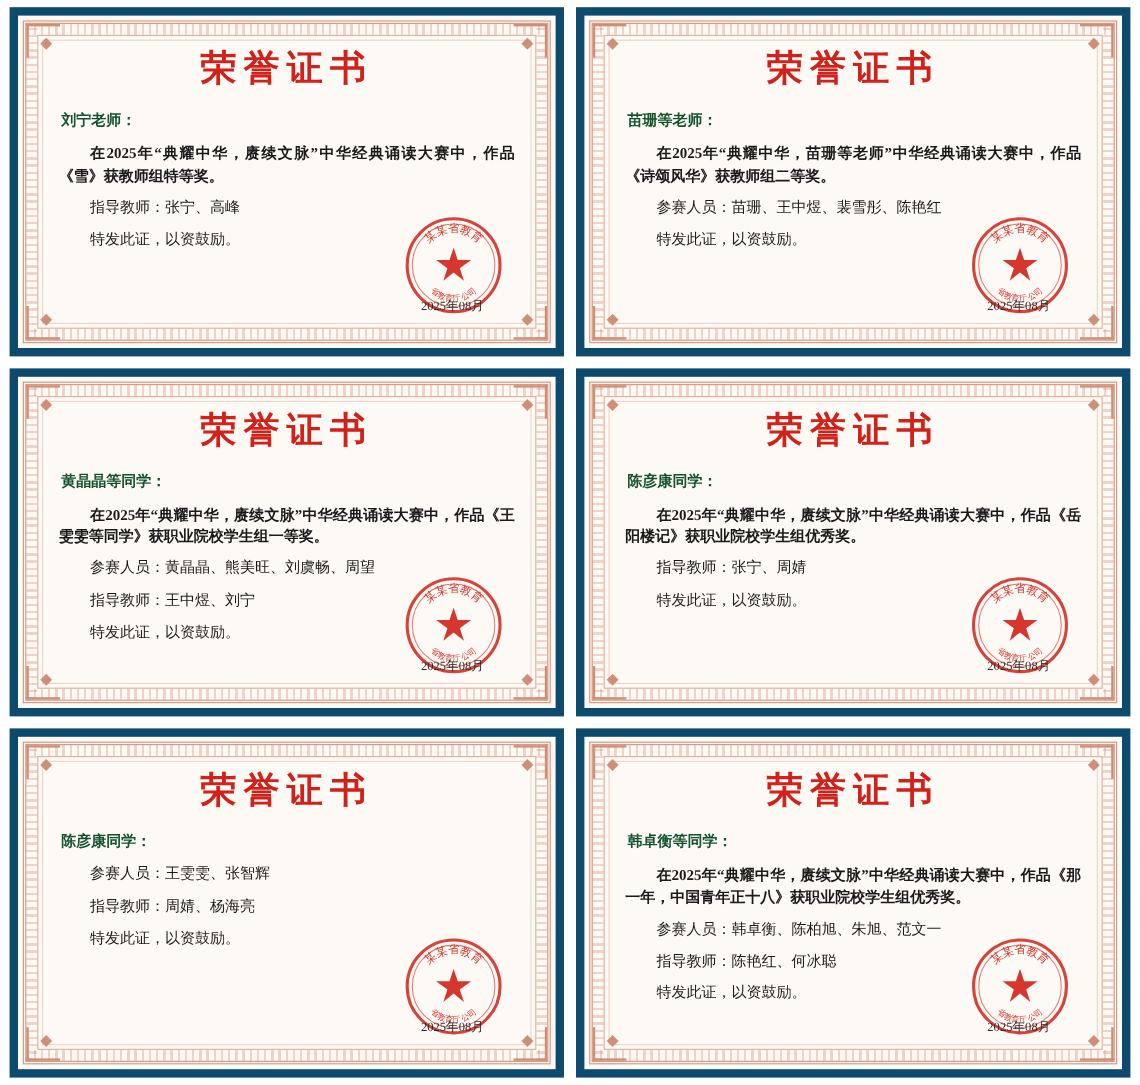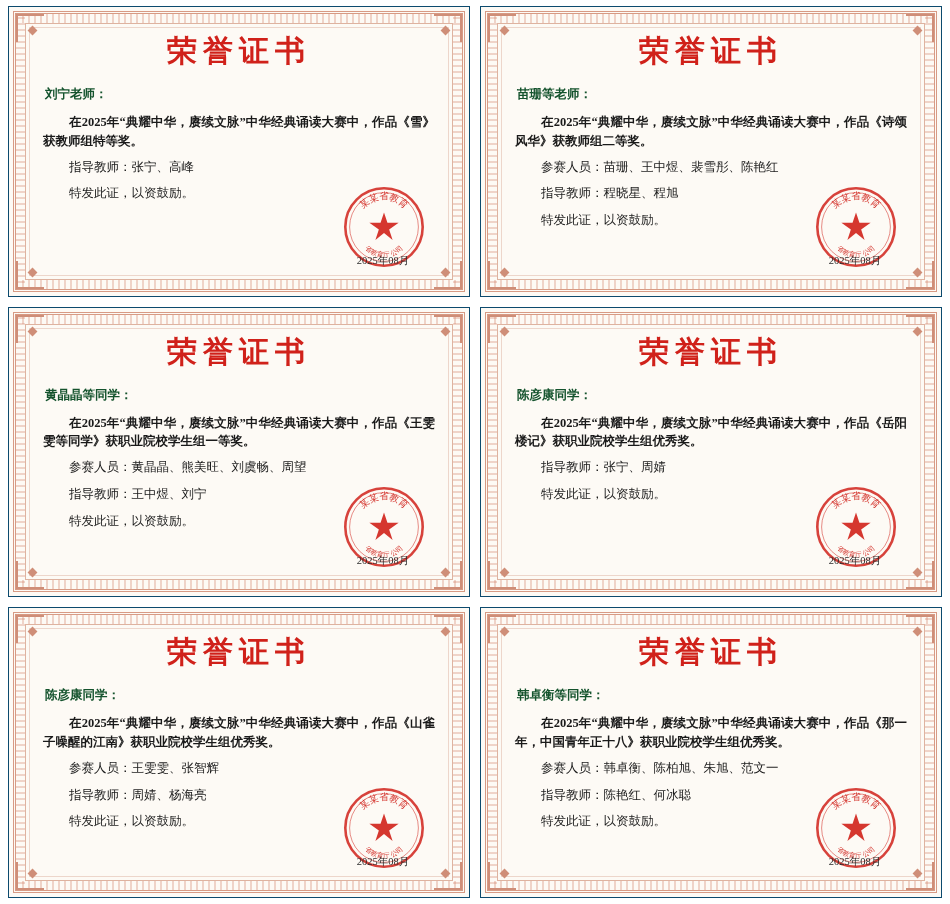--- a/index.html
+++ b/index.html
@@ -19,21 +19,21 @@
     grid-template-rows: 1fr 1fr 1fr;
     gap: 10px 10px;
     padding: 6px 8px;
     box-sizing: border-box;
     width: 950px;
     height: 904px;
   }
   .cert {
     position: relative;
     background: #fdfaf5;
-    border: 1px solid #0c4a6e;
+    border: 7px solid #0c4a6e;
     box-sizing: border-box;
     overflow: hidden;
   }
   
   .frame-outer {
     position: absolute;
     inset: 4px;
     border: 3px double #d79a84;
     box-sizing: border-box;
     background:
@@ -182,23 +182,22 @@
     <div class="corner tr"></div>
     <div class="corner bl"></div>
     <div class="corner br"></div>
     <div class="corner-dot tl"></div>
     <div class="corner-dot tr"></div>
     <div class="corner-dot bl"></div>
     <div class="corner-dot br"></div>
     <div class="content">
       <div class="title">荣誉证书</div>
       <div class="salutation">苗珊等老师：</div>
-      <div class="para indent">在2025年“典耀中华，赓续文脉”中华经典诵读大赛中，作品《诗颂风华》获教师组二等奖。</div>
+      <div class="para indent">在2025年“典耀中华，苗珊等老师”中华经典诵读大赛中，作品《诗颂风华》获教师组二等奖。</div>
       <div class="line">参赛人员：苗珊、王中煜、裴雪彤、陈艳红</div>
-      <div class="line">指导教师：程晓星、程旭</div>
       <div class="line">特发此证，以资鼓励。</div>
     </div>
     <svg class="stamp" viewBox="0 0 100 100">
       <circle cx="50" cy="50" r="45" fill="none" stroke="#d0211a" stroke-width="3" opacity="0.85"></circle>
       <circle cx="50" cy="50" r="40" fill="none" stroke="#d0211a" stroke-width="1" opacity="0.6"></circle>
       <polygon points="50,33 54,45 67,45 56,53 60,65 50,57 40,65 44,53 33,45 46,45" fill="#d0211a" opacity="0.9"></polygon>
       <path id="s2top" d="M 18,50 A 32,32 0 0 1 82,50" fill="none"></path>
       <text font-size="11" fill="#d0211a" opacity="0.9" font-family="'Liberation Serif',serif">
         <textPath href="#s2top" startOffset="50%" text-anchor="middle">某某省教育</textPath>
       </text>
@@ -289,21 +288,20 @@
     <div class="corner tr"></div>
     <div class="corner bl"></div>
     <div class="corner br"></div>
     <div class="corner-dot tl"></div>
     <div class="corner-dot tr"></div>
     <div class="corner-dot bl"></div>
     <div class="corner-dot br"></div>
     <div class="content">
       <div class="title">荣誉证书</div>
       <div class="salutation">陈彦康同学：</div>
-      <div class="para indent">在2025年“典耀中华，赓续文脉”中华经典诵读大赛中，作品《山雀子噪醒的江南》获职业院校学生组优秀奖。</div>
       <div class="line">参赛人员：王雯雯、张智辉</div>
       <div class="line">指导教师：周婧、杨海亮</div>
       <div class="line">特发此证，以资鼓励。</div>
     </div>
     <svg class="stamp" viewBox="0 0 100 100">
       <circle cx="50" cy="50" r="45" fill="none" stroke="#d0211a" stroke-width="3" opacity="0.85"></circle>
       <circle cx="50" cy="50" r="40" fill="none" stroke="#d0211a" stroke-width="1" opacity="0.6"></circle>
       <polygon points="50,33 54,45 67,45 56,53 60,65 50,57 40,65 44,53 33,45 46,45" fill="#d0211a" opacity="0.9"></polygon>
       <path id="s5top" d="M 18,50 A 32,32 0 0 1 82,50" fill="none"></path>
       <text font-size="11" fill="#d0211a" opacity="0.9" font-family="'Liberation Serif',serif">

